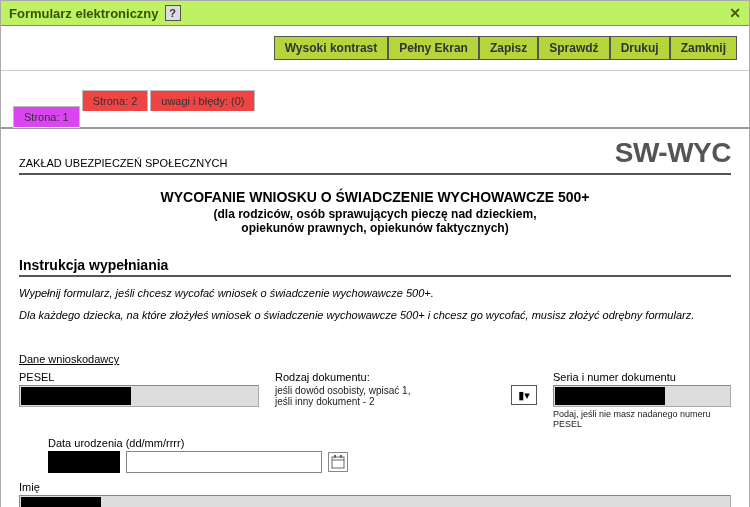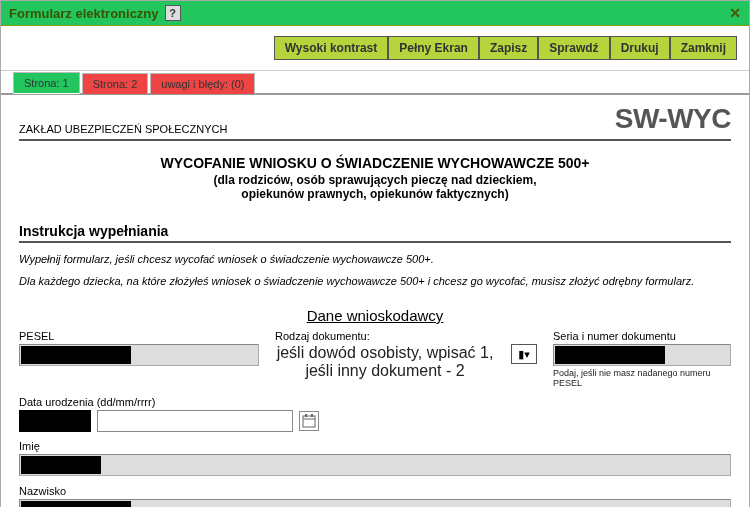--- a/index.html
+++ b/index.html
@@ -1,20 +1,20 @@
 <!DOCTYPE html>
 <html><head>
 <meta charset="utf-8">
 <style>
   * { box-sizing: border-box; margin: 0; padding: 0; }
   body { font-family: Arial, sans-serif; font-size: 12px; background: #fff; }
   .window { width: 750px; border: 1px solid #aaa; background: #fff; position: relative; }
   .titlebar {
     display: flex; align-items: center; justify-content: space-between;
-    background: #22c55e; color: #3a5200; font-weight: bold; padding: 4px 8px;
+    background: #bef264; color: #3a5200; font-weight: bold; padding: 4px 8px;
     border-bottom: 1px solid #889a00; font-size: 13px;
   }
   .titlebar-left { display: flex; align-items: center; gap: 6px; }
   .help-icon {
     display: inline-flex; align-items: center; justify-content: center;
     width: 16px; height: 16px; border: 1px solid #555; background: #ddd;
     color: #333; font-weight: bold; font-size: 11px;
   }
   .close-x { color: #4a5600; font-size: 14px; cursor: pointer; }
   .toolbar {
@@ -28,66 +28,65 @@
   .btn-row { display: flex; gap: 0; }
   .tabbar {
     display: flex; align-items: center; gap: 0; padding: 0 0 0 12px;
     border-bottom: 2px solid #999; font-size: 11px;
   }
   .tab {
     padding: 4px 10px; border: 1px solid #bbb; border-bottom: none;
     background: #ef4444; margin-right: 2px; color: #333; cursor: pointer;
     position: relative; top: 1px;
   }
-  .tab.active { background: #22c55e; border-bottom: 1px solid #fff; }
+  .tab.active { background: #d946ef; border-bottom: 1px solid #fff; margin-top: 34px; }
   .content-wrap { position: relative; }
   .content {
     padding: 8px 18px 0 18px; height: 420px; overflow-y: scroll;
     font-size: 12px; color: #000;
   }
   .form-header {
     display: flex; justify-content: space-between; align-items: flex-end;
     border-bottom: 2px solid #555; padding-bottom: 4px; margin-bottom: 14px;
   }
   .inst-code { font-size: 28px; font-weight: bold; color: #555; letter-spacing: -0.5px; }
   .inst-name { font-size: 11px; }
   .center-title { text-align: center; font-weight: bold; margin-bottom: 22px; }
   .center-title h3 { font-size: 14px; margin-bottom: 2px; }
   .center-title p { font-size: 12px; font-weight: bold; }
   .sec-heading {
     font-weight: bold; font-size: 14px; border-bottom: 2px solid #555;
     padding-bottom: 2px; margin-bottom: 10px;
   }
   .para { margin-bottom: 10px; font-size: 11px; font-style: italic; }
   .sub-heading {
-    font-size: 15px; text-decoration: underline; margin-top: 20px;
+    font-size: 11px; text-decoration: underline; margin-top: 32px;
     margin-bottom: 6px;
-    text-align: center;
   }
   .field-row { display: flex; gap: 16px; align-items: flex-start; margin-bottom: 8px; }
   .field { display: flex; flex-direction: column; }
   .field label { font-size: 11px; margin-bottom: 2px; }
-  .hint { font-size: 16px; color: #222; text-align: center; }
+  .hint { font-size: 10px; color: #222; }
   .hint-small { font-size: 9px; color: #222; margin-top: 2px; }
   .input-wrap {
     background: #ddd; border: 1px solid #aaa; border-top-color:#888; border-left-color:#888;
     padding: 1px; display: inline-flex; align-items: center;
   }
   .blackbox { background: #000; height: 18px; }
   .w-short { width: 110px; }
   .input-wrap.full { width: 100%; }
   .row1 .pesel { width: 240px; }
   .row1 .doc { width: 220px; }
   .row1 .serial { width: 230px; }
   .dd-btn {
     width: 26px; height: 20px; border: 1px solid #555; background: #fff;
     display: inline-flex; align-items: center; justify-content: center;
     cursor: pointer; font-size:11px; color:#000;
   }
-  .row2 { align-items: flex-end; }
+  .row2 { align-items: flex-end; margin-left: 29px; }
   .date-input {
     border: 1px solid #888; background: #fff; height: 22px; width: 196px;
   }
   .cal-icon {
     width: 20px; height: 20px; border: 1px solid #888; display:inline-flex;
     align-items:center; justify-content:center; font-size:12px; color:#444;
     cursor:pointer;
   }
   .single-row { margin-bottom: 8px; }
   .single-row label { display:block; font-size:11px; margin-bottom:2px; }

